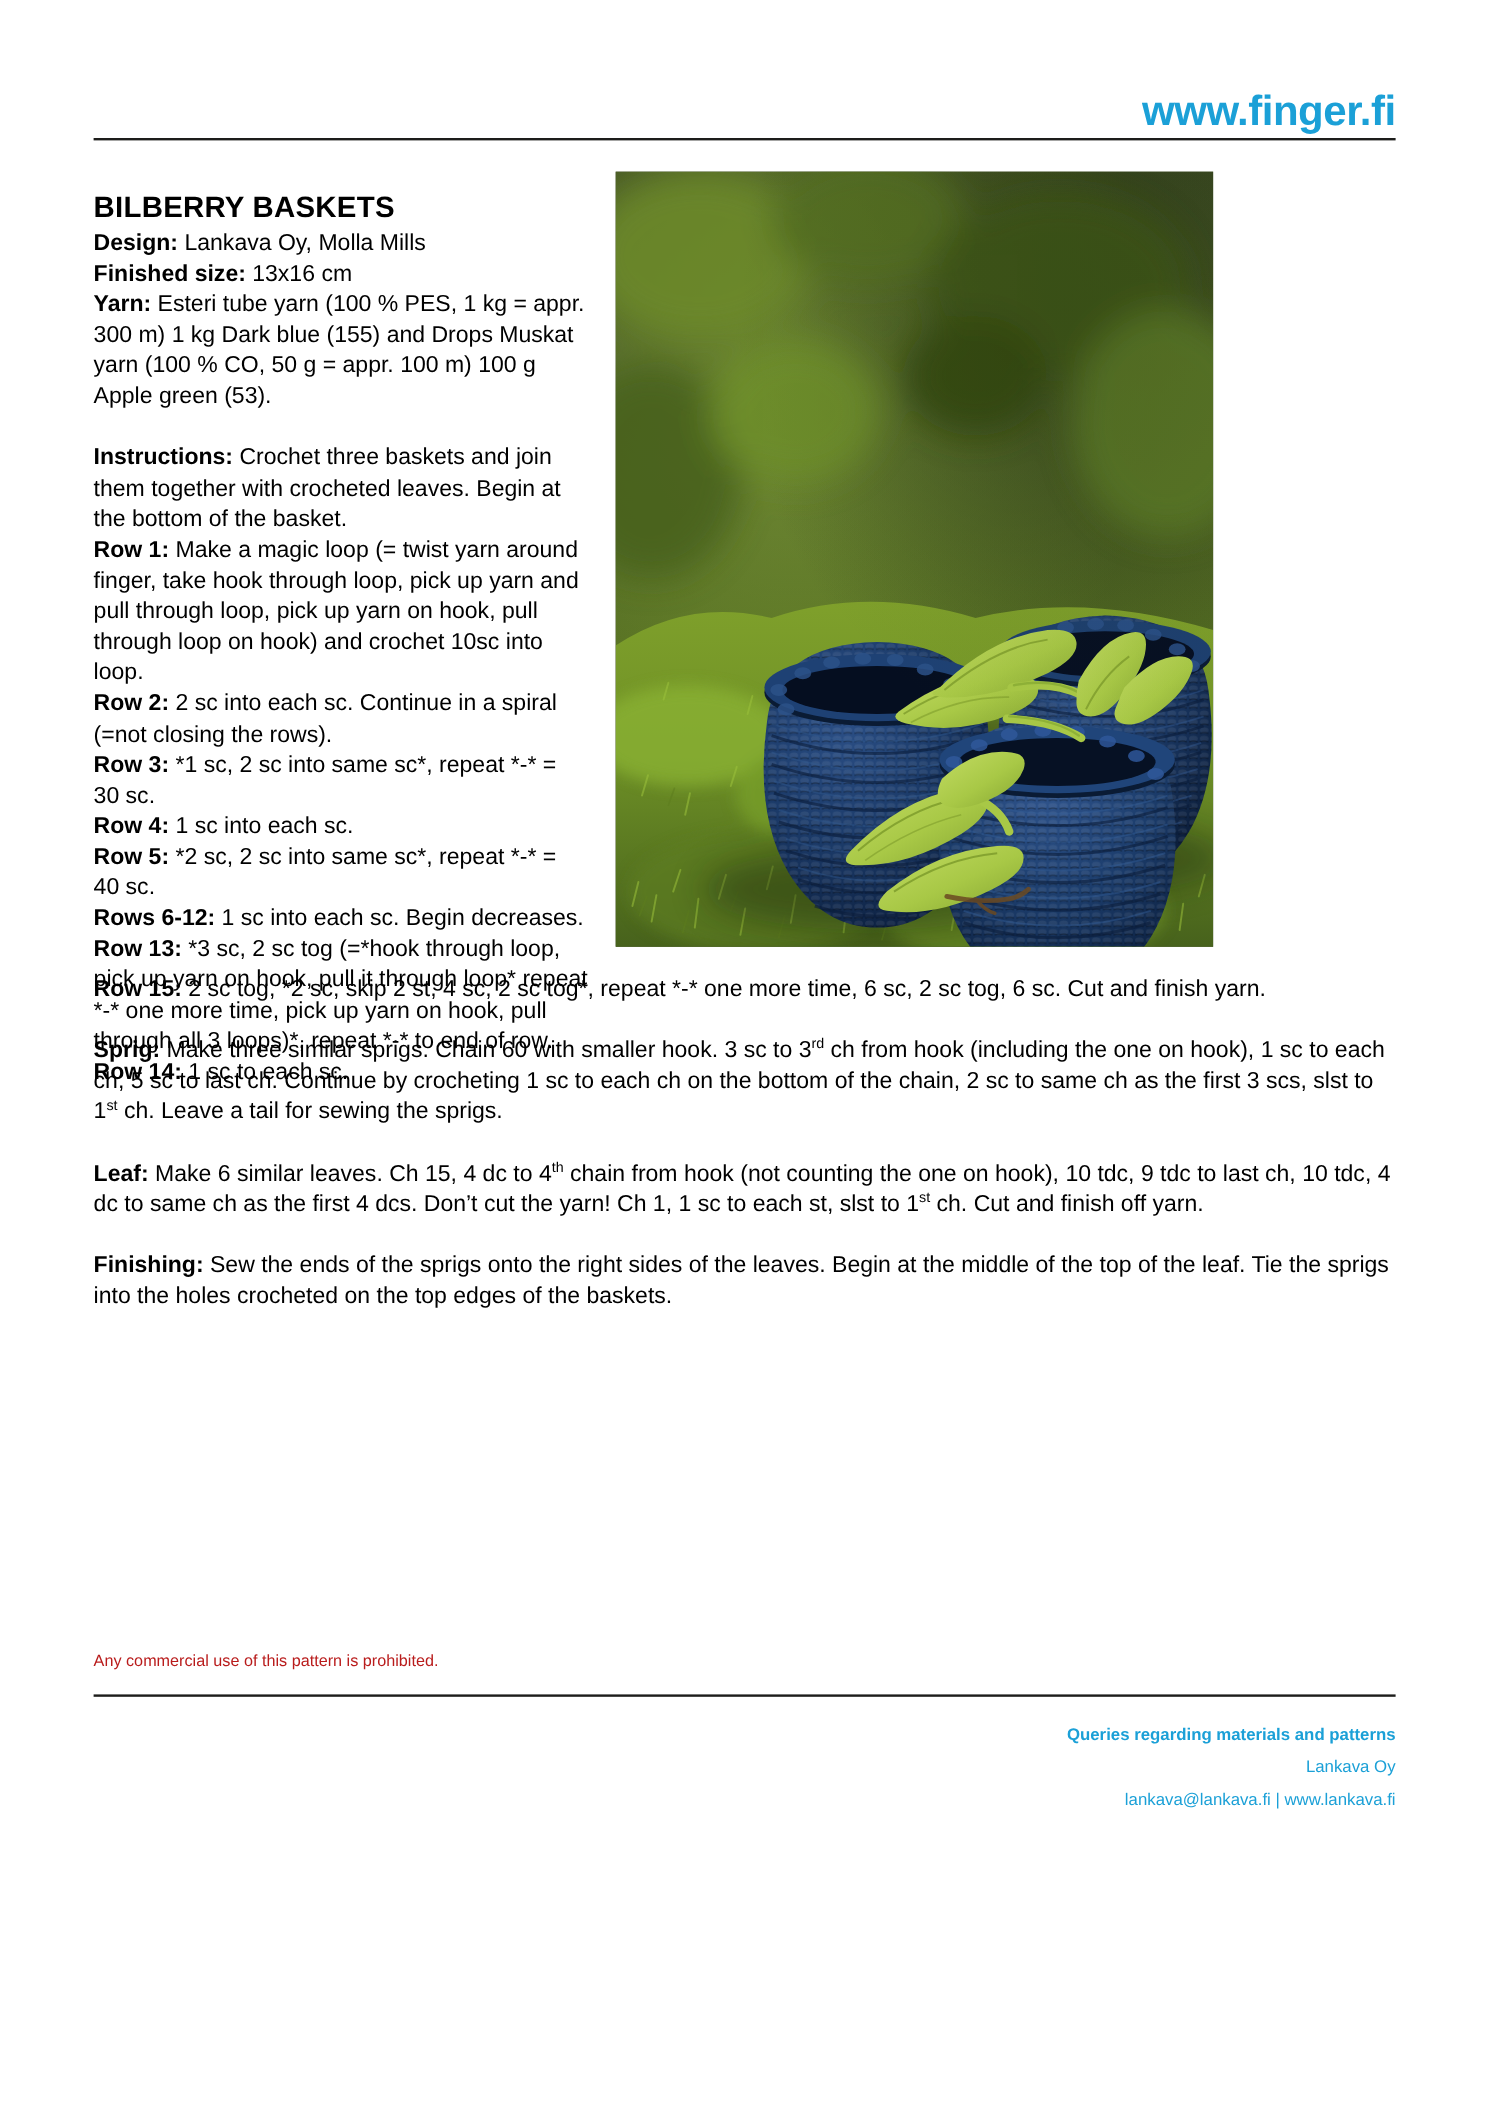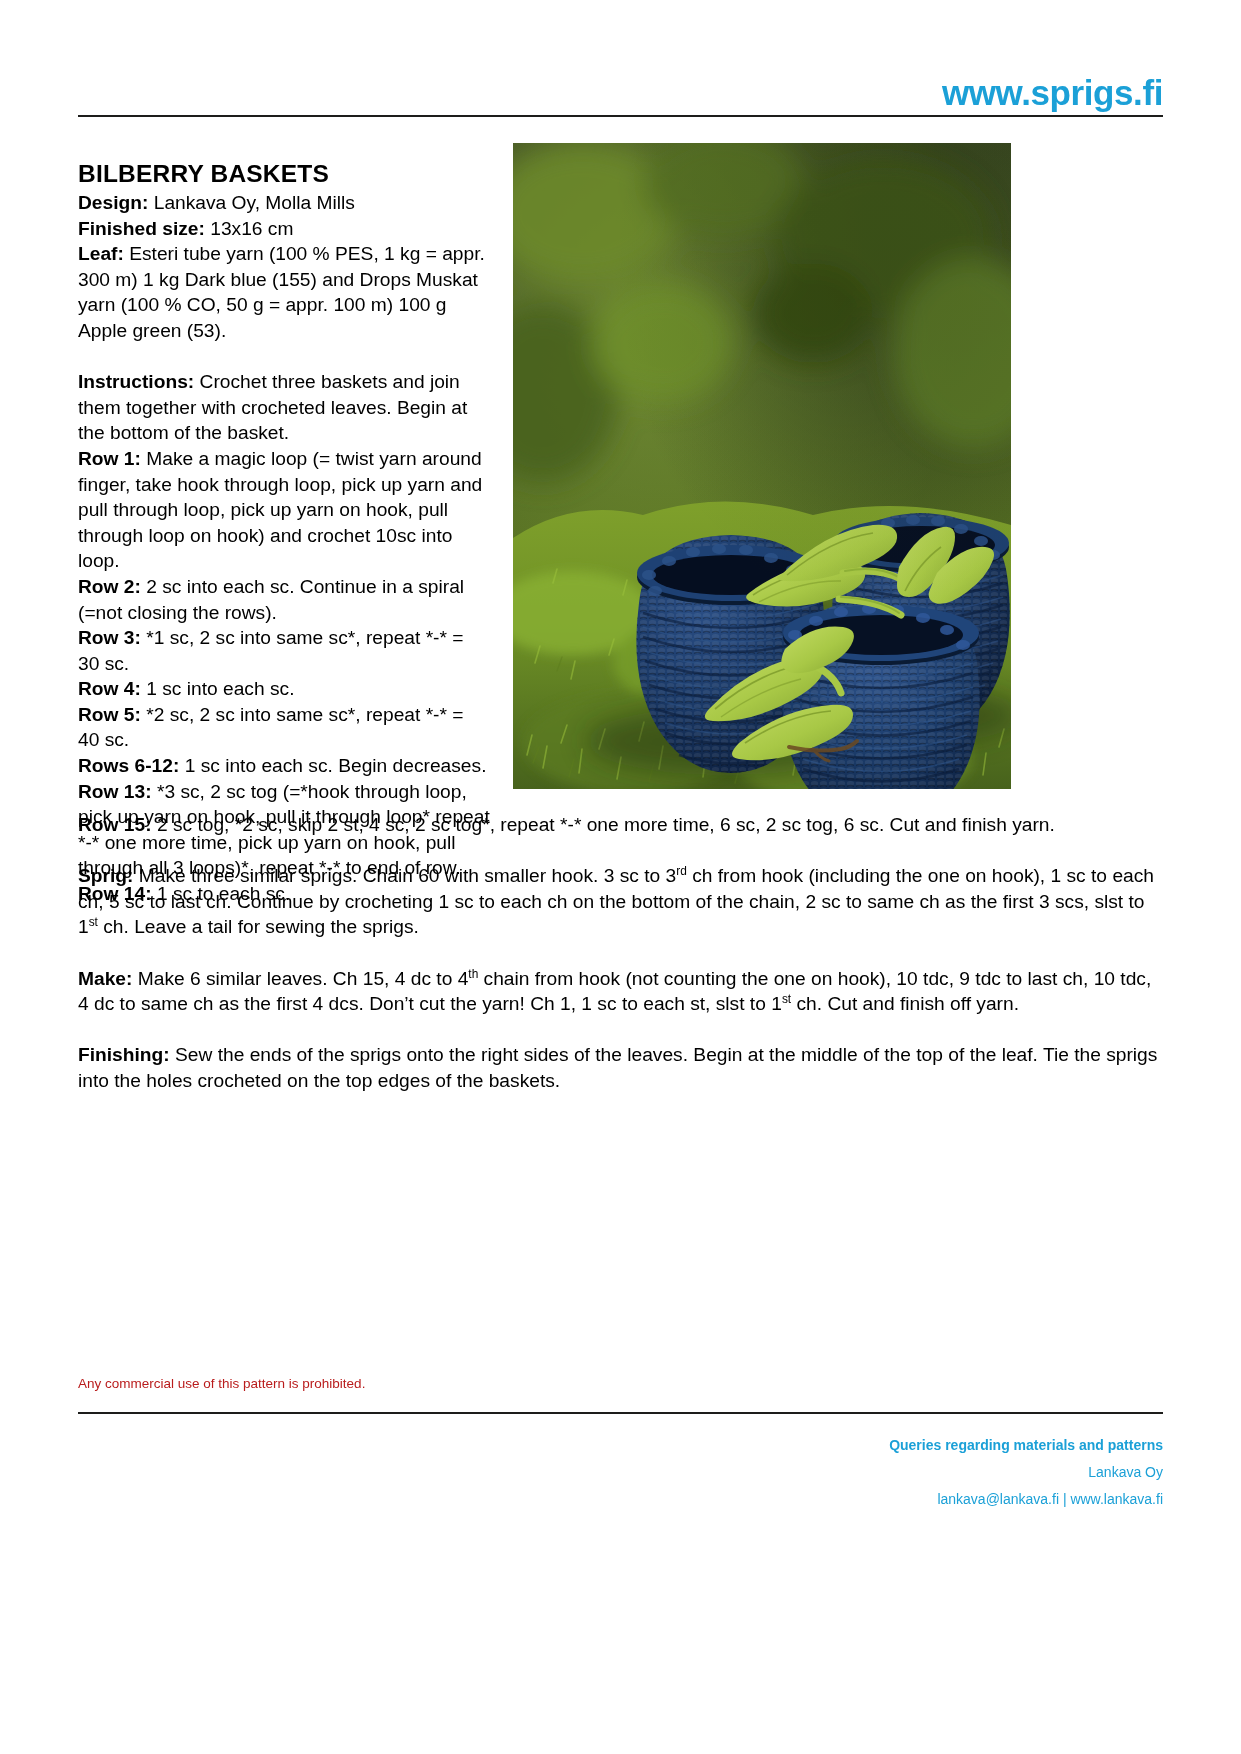--- a/index.html
+++ b/index.html
@@ -164,21 +164,21 @@
   .footer-right .fr-head {
     font-weight: bold;
   }
 </style>
 </head>
 <body>
 
 <div class="page">
 
   <div class="header">
-    <span class="site-url">www.sprigs.fi</span>
+    <span class="site-url">www.finger.fi</span>
   </div>
   <div class="header-rule"></div>
 
   <h1 class="doc-title">BILBERRY BASKETS</h1>
 
   <div class="photo">
     <svg width="498" height="646" viewBox="0 0 498 646" xmlns="http://www.w3.org/2000/svg">
       <defs>
         <linearGradient id="bgTop" x1="0" y1="0" x2="0" y2="1">
           <stop offset="0%" stop-color="#3b4a22"></stop>
@@ -487,21 +487,21 @@
       </g>
 
       <rect width="498" height="646" fill="none"></rect>
       <rect x="0" y="0" width="498" height="646" fill="url(#blurB)" opacity="0.25"></rect>
     </svg>
   </div>
 
   <div class="col-left">
     <p><b>Design:</b><span> Lankava Oy, Molla Mills</span></p>
     <p><b>Finished size:</b><span> 13x16 cm</span></p>
-    <p><b>Leaf:</b><span> Esteri tube yarn (100 % PES, 1 kg = appr. 300 m) 1 kg Dark blue (155) and Drops Muskat yarn (100 % CO, 50 g = appr. 100 m) 100 g Apple green (53).</span></p>
+    <p><b>Yarn:</b><span> Esteri tube yarn (100 % PES, 1 kg = appr. 300 m) 1 kg Dark blue (155) and Drops Muskat yarn (100 % CO, 50 g = appr. 100 m) 100 g Apple green (53).</span></p>
 
     <div class="spacer"></div>
 
     <p><b>Instructions:</b><span> Crochet three baskets and join them together with crocheted leaves. Begin at the bottom of the basket.</span></p>
 
     <p><b>Row 1:</b><span> Make a magic loop (= twist yarn around finger, take hook through loop, pick up yarn and pull through loop, pick up yarn on hook, pull through loop on hook) and crochet 10sc into loop.</span></p>
     <p><b>Row 2:</b><span> 2 sc into each sc. Continue in a spiral (=not closing the rows).</span></p>
     <p><b>Row 3:</b><span> *1 sc, 2 sc into same sc*, repeat *-* = 30 sc.</span></p>
     <p><b>Row 4:</b><span> 1 sc into each sc.</span></p>
     <p><b>Row 5:</b><span> *2 sc, 2 sc into same sc*, repeat *-* = 40 sc.</span></p>
@@ -512,21 +512,21 @@
 
   <div class="body-wide">
     <p><b>Row 15:</b><span> 2 sc tog, *2 sc, skip 2 st, 4 sc, 2 sc tog*, repeat *-* one more time, 6 sc, 2 sc tog, 6 sc. Cut and finish yarn.</span></p>
 
     <div class="para-gap"></div>
 
     <p><b>Sprig:</b><span> Make three similar sprigs. Chain 60 with smaller hook. 3 sc to 3</span><sup>rd</sup><span> ch from hook (including the one on hook), 1 sc to each ch, 5 sc to last ch. Continue by crocheting 1 sc to each ch on the bottom of the chain, 2 sc to same ch as the first 3 scs, slst to 1</span><sup>st</sup><span> ch. Leave a tail for sewing the sprigs.</span></p>
 
     <div class="para-gap"></div>
 
-    <p><b>Make:</b><span> Make 6 similar leaves. Ch 15, 4 dc to 4</span><sup>th</sup><span> chain from hook (not counting the one on hook), 10 tdc, 9 tdc to last ch, 10 tdc, 4 dc to same ch as the first 4 dcs. Don’t cut the yarn! Ch 1, 1 sc to each st, slst to 1</span><sup>st</sup><span> ch. Cut and finish off yarn.</span></p>
+    <p><b>Leaf:</b><span> Make 6 similar leaves. Ch 15, 4 dc to 4</span><sup>th</sup><span> chain from hook (not counting the one on hook), 10 tdc, 9 tdc to last ch, 10 tdc, 4 dc to same ch as the first 4 dcs. Don’t cut the yarn! Ch 1, 1 sc to each st, slst to 1</span><sup>st</sup><span> ch. Cut and finish off yarn.</span></p>
 
     <div class="para-gap"></div>
 
     <p><b>Finishing:</b><span> Sew the ends of the sprigs onto the right sides of the leaves. Begin at the middle of the top of the leaf. Tie the sprigs into the holes crocheted on the top edges of the baskets.</span></p>
   </div>
 
   <div class="notice">Any commercial use of this pattern is prohibited.</div>
 
   <div class="footer-rule"></div>
   <div class="footer">

